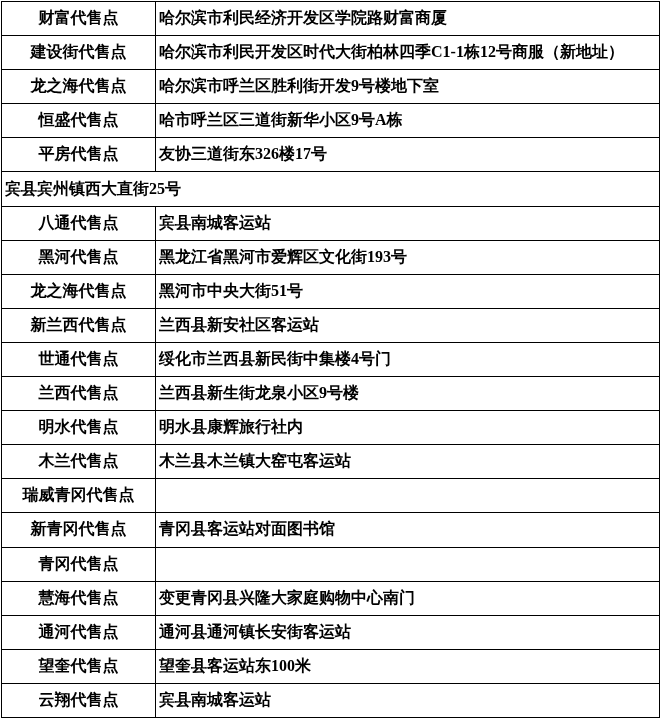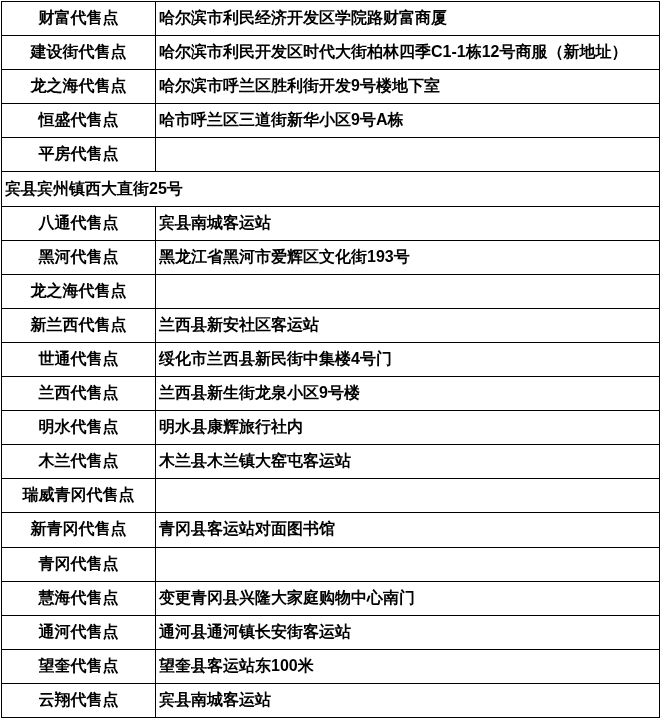--- a/index.html
+++ b/index.html
@@ -1,21 +1,21 @@
 <!DOCTYPE html>
 <html><head>
 <meta charset="utf-8">
 <style>
   html, body { margin: 0; padding: 0; background: #ffffff; }
   .page {
     width: 661px;
     height: 719px;
     background: #ffffff;
     box-sizing: border-box;
-    font-family: Liberation Sans, sans-serif;
+    font-family: Liberation Serif, serif;
   }
   .agency-table {
     width: 659px;
     height: 717px;
     margin: 1px 0 0 1px;
     display: flex;
     flex-direction: column;
     border: 1px solid #000000;
     box-sizing: border-box;
     background: #ffffff;
@@ -69,34 +69,36 @@
     <div class="trow">
       <div class="tcell name">龙之海代售点</div>
       <div class="tcell addr">哈尔滨市呼兰区胜利街开发9号楼地下室</div>
     </div>
     <div class="trow">
       <div class="tcell name">恒盛代售点</div>
       <div class="tcell addr">哈市呼兰区三道街新华小区9号A栋</div>
     </div>
     <div class="trow">
       <div class="tcell name">平房代售点</div>
+      <div class="tcell addr">友协三道街东326楼17号</div>
     </div>
     <div class="trow">
       <div class="tcell addr">宾县宾州镇西大直街25号</div>
     </div>
     <div class="trow">
       <div class="tcell name">八通代售点</div>
       <div class="tcell addr">宾县南城客运站</div>
     </div>
     <div class="trow">
       <div class="tcell name">黑河代售点</div>
       <div class="tcell addr">黑龙江省黑河市爱辉区文化街193号</div>
     </div>
     <div class="trow">
       <div class="tcell name">龙之海代售点</div>
+      <div class="tcell addr">黑河市中央大街51号</div>
     </div>
     <div class="trow">
       <div class="tcell name">新兰西代售点</div>
       <div class="tcell addr">兰西县新安社区客运站</div>
     </div>
     <div class="trow">
       <div class="tcell name">世通代售点</div>
       <div class="tcell addr">绥化市兰西县新民街中集楼4号门</div>
     </div>
     <div class="trow">

